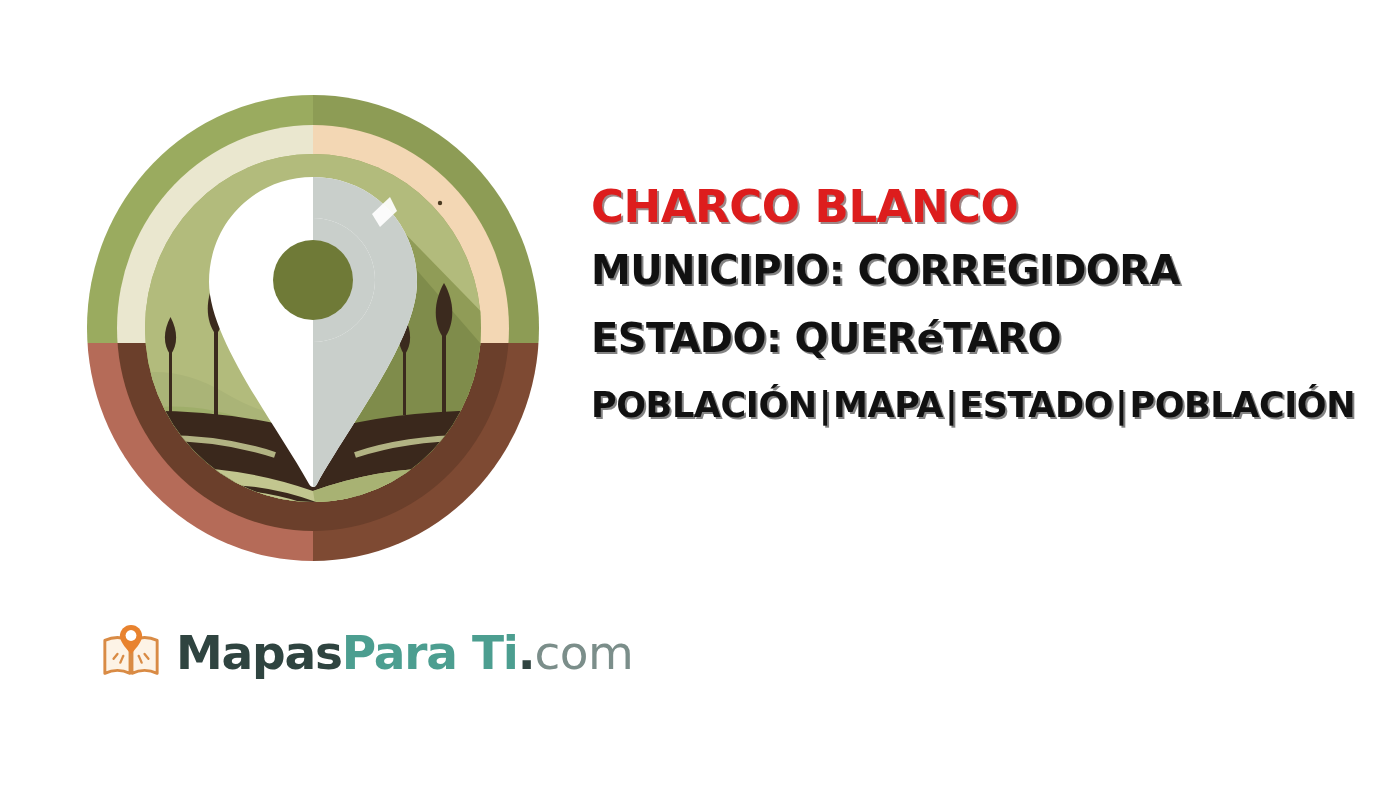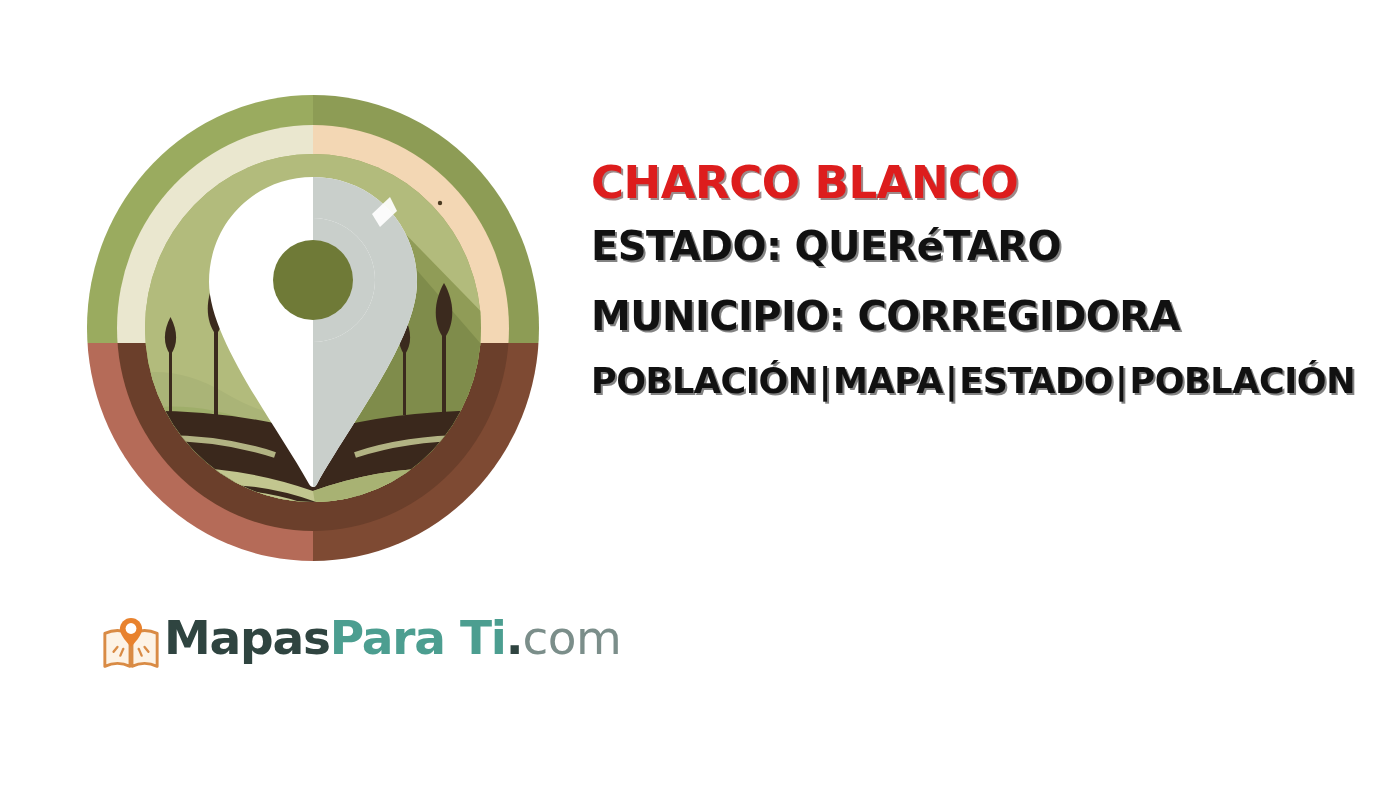--- a/index.html
+++ b/index.html
@@ -31,21 +31,22 @@
     width: 456px;
     height: 470px;
   }
   .emblem-svg { display: block; width: 456px; height: 470px; }
 
   .brand-lockup {
     position: absolute;
     left: 100px;
     top: 614px;
     display: flex;
-    gap: 2px;
+    align-items: center;
+    gap: 14px;
     height: 76px;
   }
   .brand-icon { width: 62px; height: 62px; display: block; flex: 0 0 auto; }
   .brand-text {
     font-family: "DejaVu Sans", sans-serif;
     font-size: 47px;
     font-weight: 700;
     letter-spacing: -1.2px;
     line-height: 1;
     white-space: nowrap;
@@ -56,21 +57,21 @@
   .brand-com {
     color: #7b8e8a;
     font-weight: 400;
     letter-spacing: -0.5px;
   }
 
   
   .info-block {
     position: absolute;
     left: 591px;
-    top: 160px;
+    top: 184px;
     width: 800px;
   }
   .line {
     white-space: nowrap;
     font-family: "DejaVu Sans", sans-serif;
     font-weight: 700;
     color: #111111;
     text-shadow: 2px 2px 0 rgba(30,30,30,0.55);
   }
   .line-title {
@@ -208,20 +209,20 @@
         <line x1="46" y1="34" x2="50" y2="39"></line>
       </g>
     </svg>
     <div class="brand-text">
       <span class="brand-mapas">Mapas</span><span class="brand-parati">Para Ti</span><span class="brand-dot">.</span><span class="brand-com">com</span>
     </div>
   </div>
 
   <div class="info-block">
     <div class="line line-title">CHARCO BLANCO</div>
+    <div class="line line-municipio">MUNICIPIO: CORREGIDORA</div>
     <div class="line line-estado">ESTADO: QUERéTARO</div>
-    <div class="line line-municipio">MUNICIPIO: CORREGIDORA</div>
     <div class="line line-links">
       <span>POBLACIÓN</span><span class="sep">|</span><span>MAPA</span><span class="sep">|</span><span>ESTADO</span><span class="sep">|</span><span>POBLACIÓN</span>
     </div>
   </div>
 
 </div>
 
 </body></html>

